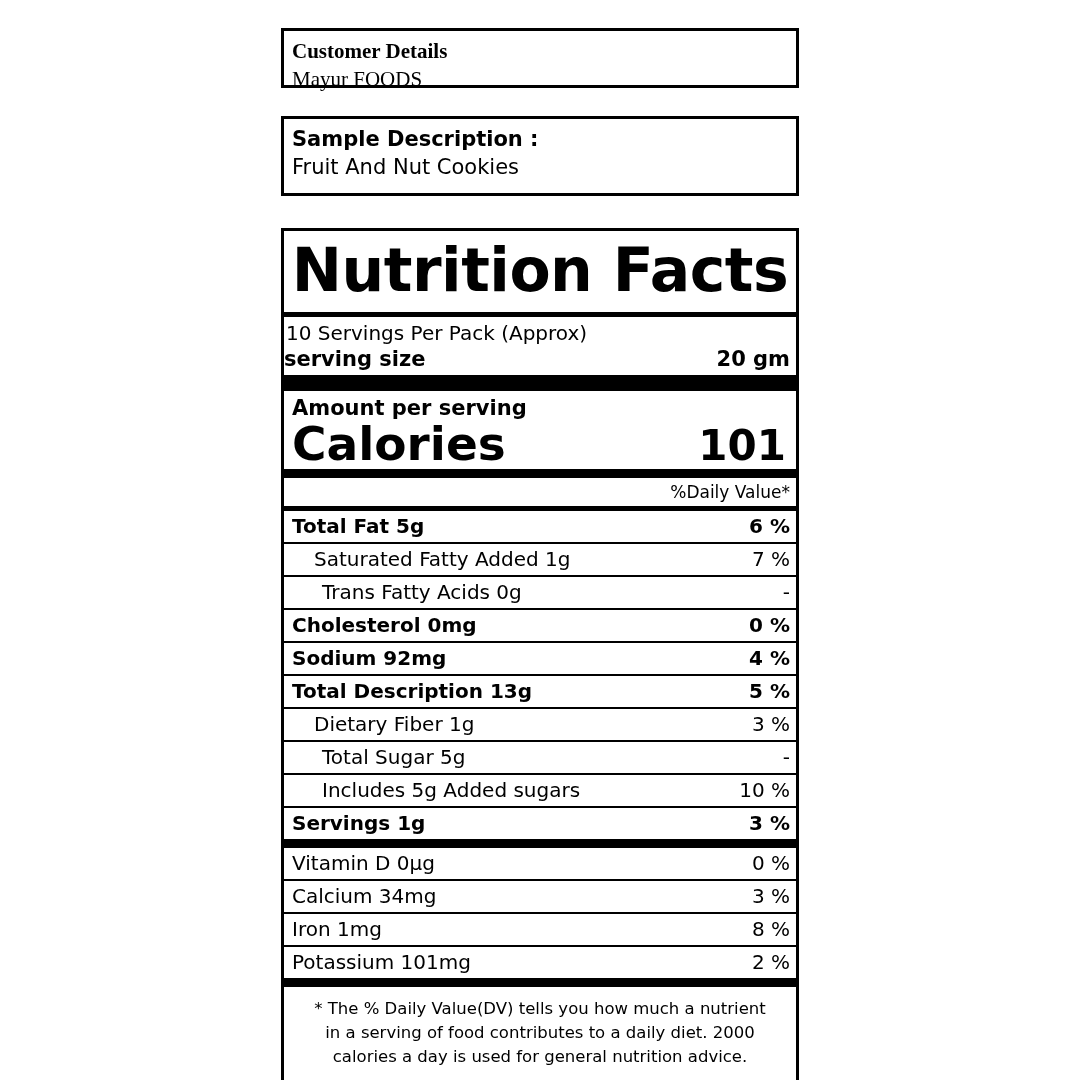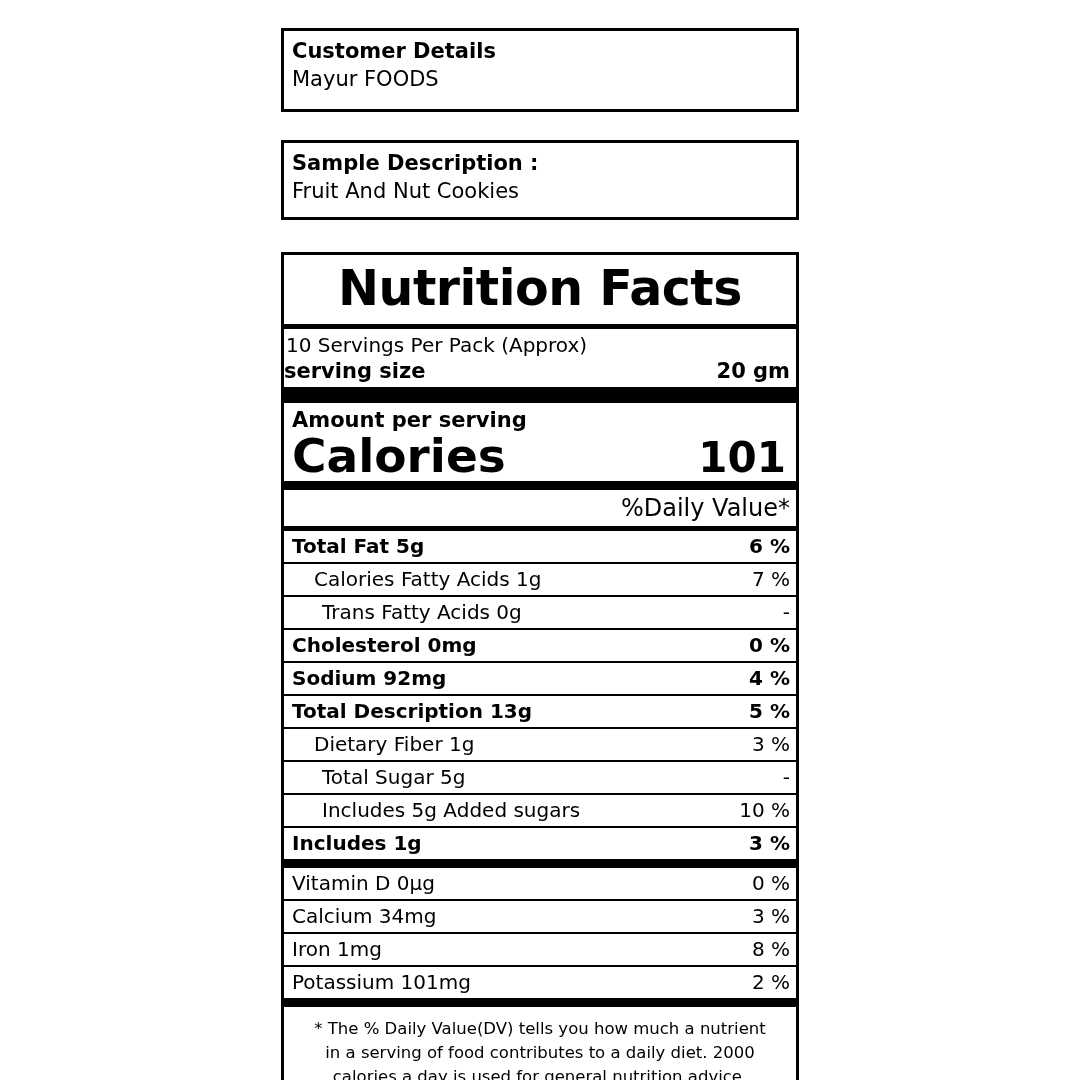--- a/index.html
+++ b/index.html
@@ -35,33 +35,33 @@
     line-height: 1.35;
     padding-left: 4px;
   }
   .panel-value {
     font-size: 21px;
     font-weight: normal;
     line-height: 1.35;
     padding-left: 4px;
   }
 
-  #customer-panel { margin-top: 28px; height: 84px; }
+  #customer-panel { margin-top: 28px; height: 60px; font-family: Liberation Serif, serif; }
   #sample-panel { margin-top: 28px; height: 80px; }
 
   
   #nutrition-panel {
     margin-top: 32px;
     border: 3px solid #000;
     box-sizing: border-box;
     padding: 0;
   }
   .nf-title {
     text-align: center;
-    font-size: 49px;
+    font-size: 60px;
     font-weight: bold;
     letter-spacing: -0.5px;
     padding: 8px 0 10px 0;
     line-height: 1.05;
   }
   .rule-thick { border-top: 9px solid #000; }
   .rule-med { border-top: 5px solid #000; }
   .rule-thin { border-top: 2px solid #000; }
   .rule-xthick { border-top: 16px solid #000; }
 
@@ -96,21 +96,21 @@
     line-height: 1.0;
   }
   .calories-value {
     font-size: 42px;
     font-weight: bold;
     line-height: 1.0;
   }
 
   .dv-header {
     text-align: right;
-    font-size: 24px;
+    font-size: 17px;
     padding: 4px 6px 4px 6px;
   }
 
   .nrow {
     display: flex;
     justify-content: space-between;
     align-items: baseline;
     font-size: 20px;
     padding: 3px 6px 4px 8px;
   }
@@ -170,21 +170,21 @@
 
     <div class="rule-med"></div>
 
     <div id="nutrient-rows">
         <div class="nrow bold">
           <span class="label">Total Fat 5g</span>
           <span class="value">6  %</span>
         </div>
         <div class="rule-thin"></div>
         <div class="nrow">
-          <span class="label indent1">Calories Fatty Acids 1g</span>
+          <span class="label indent1">Saturated Fatty Added 1g</span>
           <span class="value">7  %</span>
         </div>
         <div class="rule-thin"></div>
         <div class="nrow">
           <span class="label indent2">Trans Fatty Acids 0g</span>
           <span class="value">-</span>
         </div>
         <div class="rule-thin"></div>
         <div class="nrow bold">
           <span class="label">Cholesterol 0mg</span>
@@ -210,21 +210,21 @@
           <span class="label indent2">Total Sugar 5g</span>
           <span class="value">-</span>
         </div>
         <div class="rule-thin"></div>
         <div class="nrow">
           <span class="label indent2">Includes 5g Added sugars</span>
           <span class="value">10  %</span>
         </div>
         <div class="rule-thin"></div>
         <div class="nrow bold">
-          <span class="label">Includes 1g</span>
+          <span class="label">Servings 1g</span>
           <span class="value">3  %</span>
         </div>
       </div>
 
     <div class="rule-thick"></div>
 
     <div id="micronutrient-rows">
         <div class="nrow">
           <span class="label">Vitamin D 0µg</span>
           <span class="value">0  %</span>

